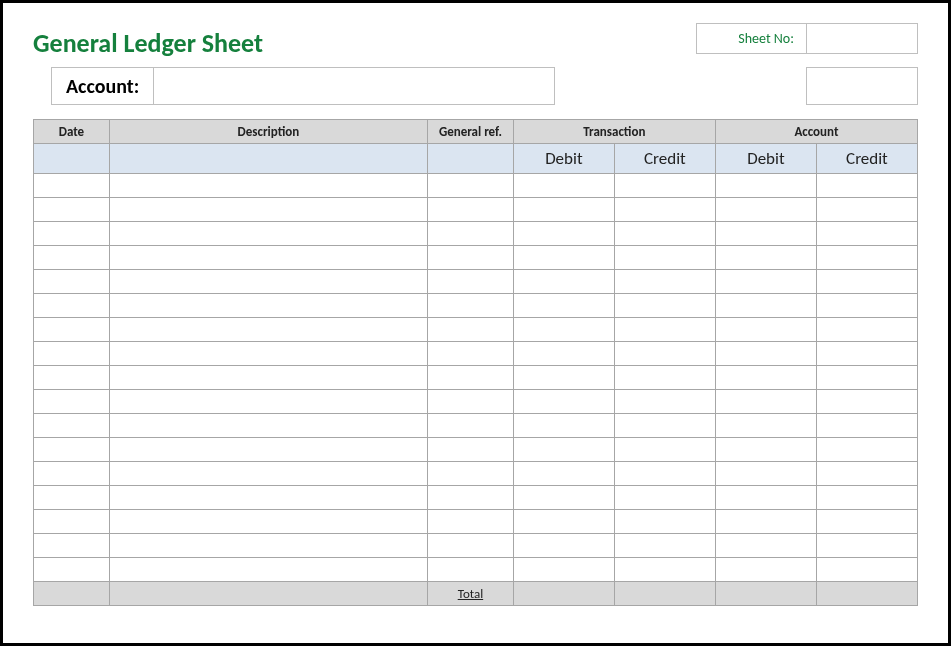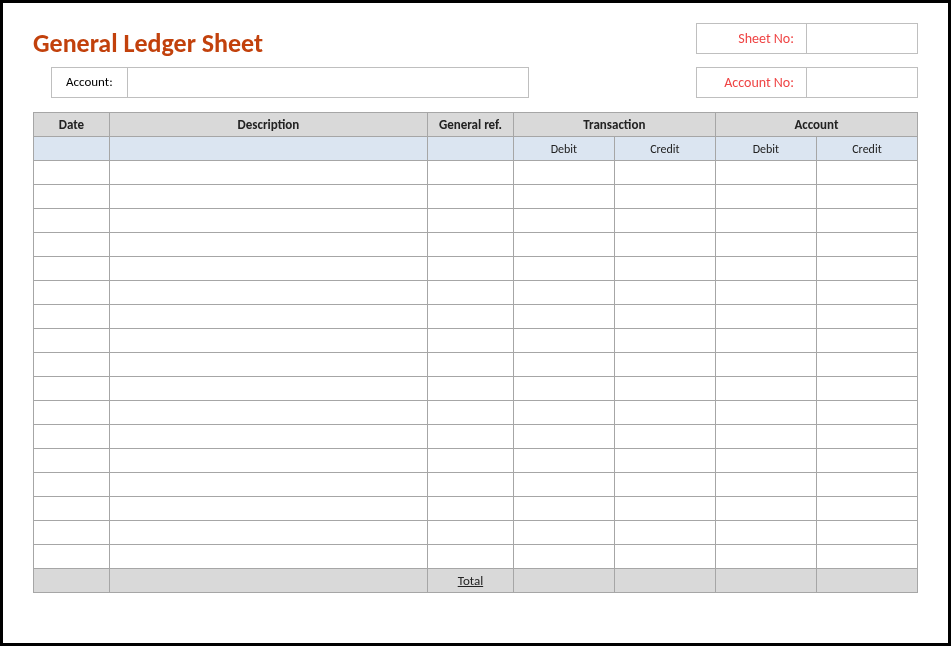--- a/index.html
+++ b/index.html
@@ -18,31 +18,31 @@
   }
   .header-row {
     display: flex;
     justify-content: space-between;
     align-items: flex-start;
     margin-bottom: 4px;
   }
   .title {
     font-size: 26px;
     font-weight: bold;
-    color: #c2410c;
+    color: #15803d;
     padding: 4px 0;
   }
   .field-box {
     display: flex;
     border: 1px solid #bfbfbf;
   }
   .field-label {
     padding: 6px 12px;
     font-size: 14px;
-    color: #ef4444;
+    color: #15803d;
     text-align: right;
     border-right: 1px solid #bfbfbf;
     min-width: 110px;
   }
   .field-value {
     padding: 6px 12px;
     min-width: 110px;
     font-size: 14px;
   }
   .second-row {
@@ -50,22 +50,23 @@
     justify-content: space-between;
     margin-bottom: 14px;
   }
   .account-box {
     display: flex;
     border: 1px solid #bfbfbf;
     margin-left: 18px;
   }
   .account-label {
     padding: 6px 14px;
-    font-size: 13px;
+    font-size: 20px;
     border-right: 1px solid #bfbfbf;
+    font-weight: bold;
   }
   .account-value {
     padding: 6px 12px;
     min-width: 400px;
     font-size: 14px;
   }
   table.ledger {
     width: 100%;
     border-collapse: collapse;
     table-layout: fixed;
@@ -77,21 +78,21 @@
     height: 24px;
     text-align: center;
     color: #222;
   }
   table.ledger th {
     background: #d9d9d9;
     font-weight: bold;
   }
   tr.subhead td {
     background: #dbe5f1;
-    font-size: 12px;
+    font-size: 17px;
   }
   tr.total-row td {
     background: #d9d9d9;
     text-decoration: underline;
   }
   tr.data-row td {
     background: #fff;
   }
   .col-date { width: 75px; }
   .col-desc { width: 315px; }
@@ -110,21 +111,20 @@
       <div class="field-value"></div>
     </div>
   </div>
 
   <div class="second-row">
     <div class="account-box">
       <div class="account-label">Account:</div>
       <div class="account-value"></div>
     </div>
     <div class="field-box">
-      <div class="field-label">Account No:</div>
       <div class="field-value"></div>
     </div>
   </div>
 
   <table class="ledger">
     <colgroup>
       <col class="col-date">
       <col class="col-desc">
       <col class="col-journal">
       <col class="col-amt">

